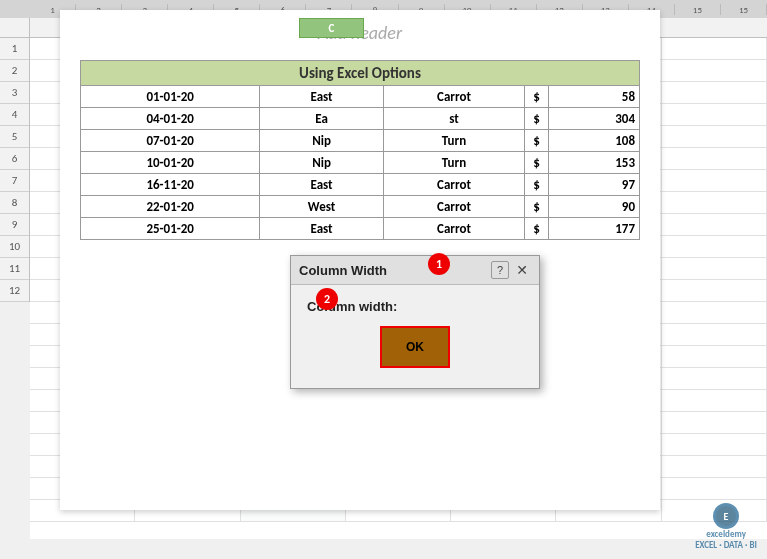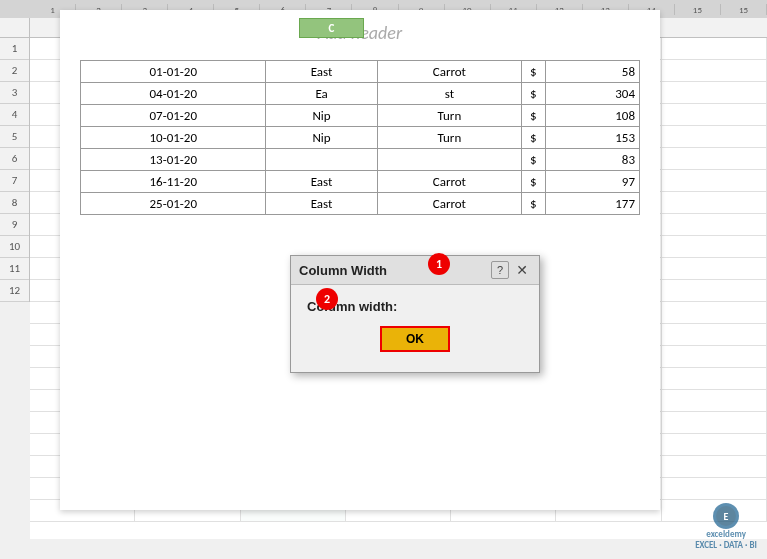--- a/index.html
+++ b/index.html
@@ -80,20 +80,21 @@
     .sheet-table {
       width: 100%;
       border-collapse: collapse;
       font-size: 13px;
     }
 
     .sheet-table th, .sheet-table td {
       border: 1px solid #999;
       padding: 3px 8px;
       text-align: center;
+      font-weight: bold;
     }
 
     .sheet-table .header-row th {
       background: #c6d9a0;
       font-weight: bold;
       color: #333;
     }
 
     .sheet-table .title-row td {
       background: #c6d9a0;
@@ -202,24 +203,24 @@
     }
 
     .dialog-buttons {
       display: flex;
       justify-content: center;
       gap: 10px;
       padding-bottom: 10px;
     }
 
     .dialog-btn {
-      padding: 4px 20px;
+      padding: 12px 20px;
       font-size: 12px;
       border: 1px solid #888;
-      background: #eab308;
+      background: #a16207;
       cursor: pointer;
       min-width: 70px;
       text-align: center;
     }
 
     .dialog-btn.ok-btn {
       border: 2px solid #e00;
       font-weight: bold;
     }
 
@@ -610,20 +611,23 @@
       <div class="grid-cell"></div>
     </div>
   </div>
 
 <div class="page-area">
   <div class="add-header-text">Add header</div>
 
   <div class="sheet-table-wrapper">
     <table class="sheet-table">
       <tbody id="table-body">
+      <tr class="title-row">
+            <td colspan="5">Using Excel Options</td>
+          </tr>
           <tr>
             <td>01-01-20</td>
             <td>East</td>
             <td>Carrot</td>
             <td style="width: 20px;">$</td>
             <td class="dollar">58</td>
           </tr>
           <tr>
             <td>04-01-20</td>
             <td>Ea</td>
@@ -639,32 +643,32 @@
             <td class="dollar">108</td>
           </tr>
           <tr>
             <td>10-01-20</td>
             <td>Nip</td>
             <td>Turn</td>
             <td style="width: 20px;">$</td>
             <td class="dollar">153</td>
           </tr>
           <tr>
-            <td>13-01-20</td>
-            <td></td>
-            <td></td>
-            <td style="width: 20px;">$</td>
-            <td class="dollar">83</td>
-          </tr>
-          <tr>
             <td>16-11-20</td>
             <td>East</td>
             <td>Carrot</td>
             <td style="width: 20px;">$</td>
             <td class="dollar">97</td>
+          </tr>
+          <tr>
+            <td>22-01-20</td>
+            <td>West</td>
+            <td>Carrot</td>
+            <td style="width: 20px;">$</td>
+            <td class="dollar">90</td>
           </tr>
           <tr>
             <td>25-01-20</td>
             <td>East</td>
             <td>Carrot</td>
             <td style="width: 20px;">$</td>
             <td class="dollar">177</td>
           </tr>
         </tbody>
     </table>

